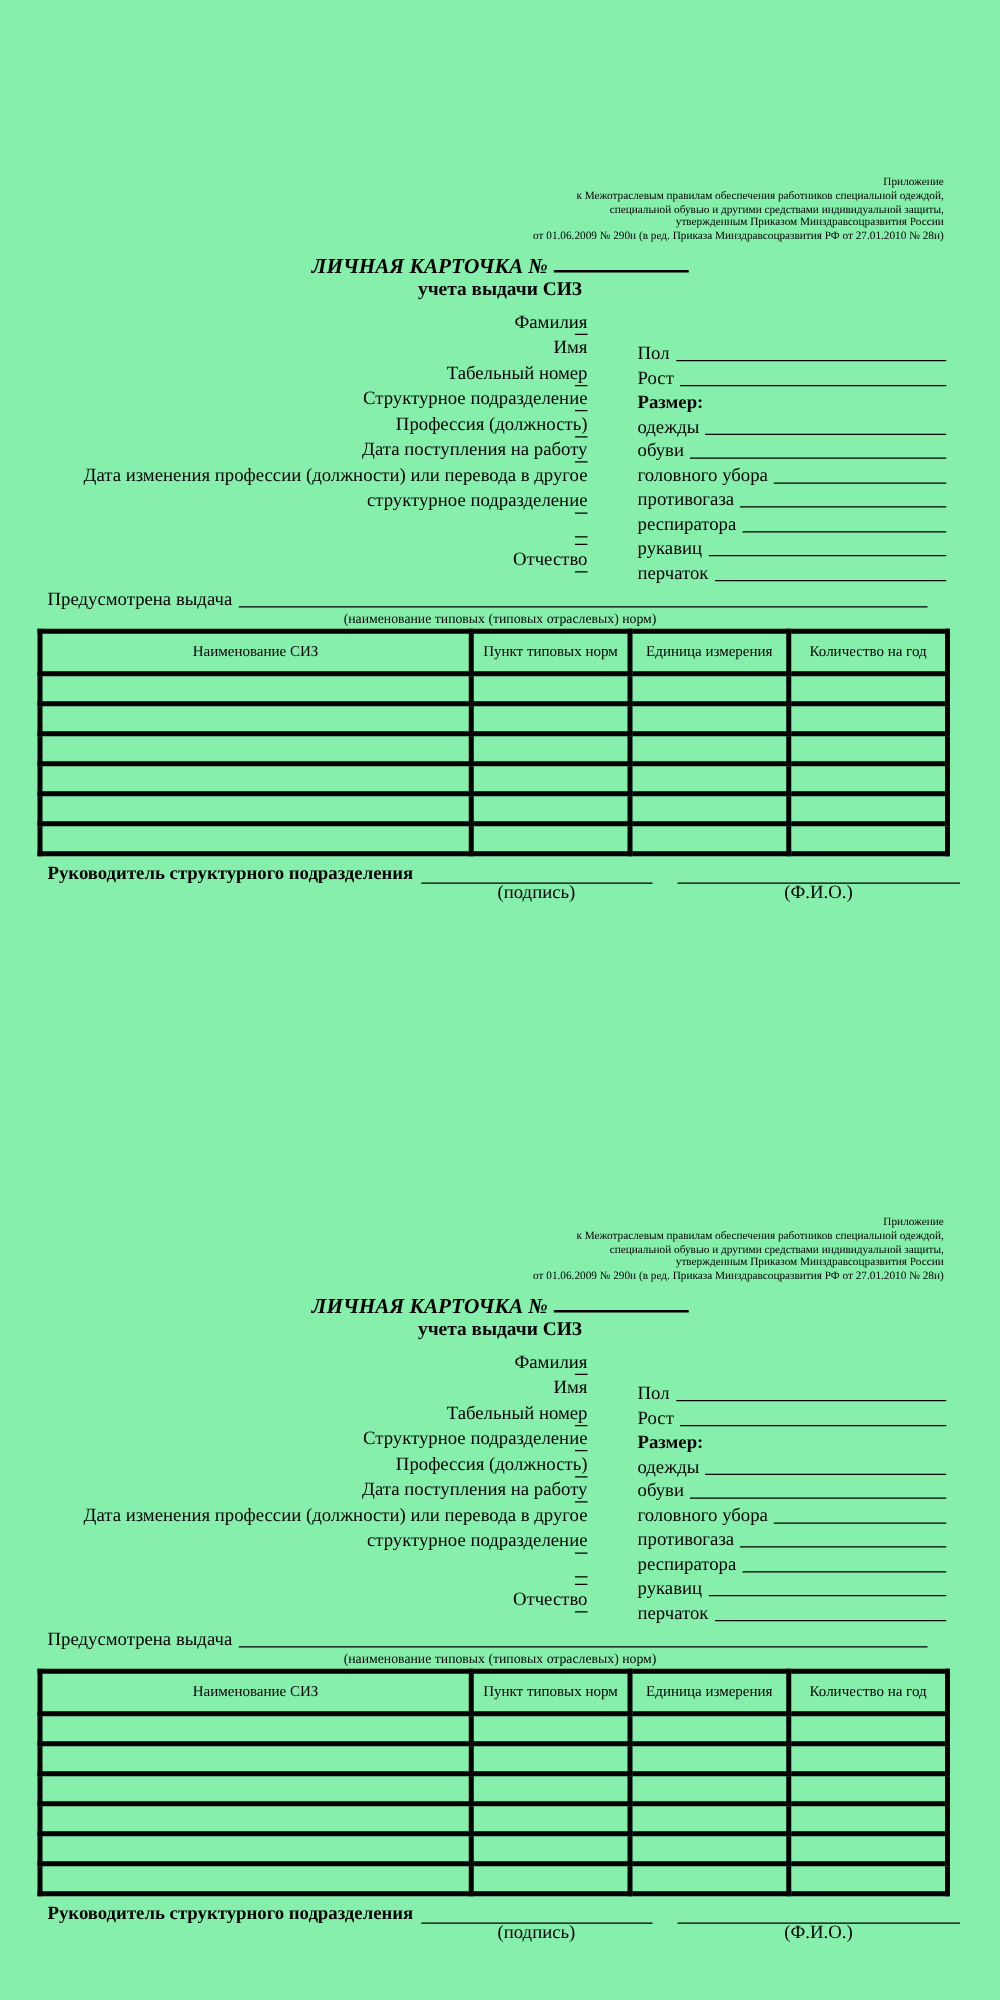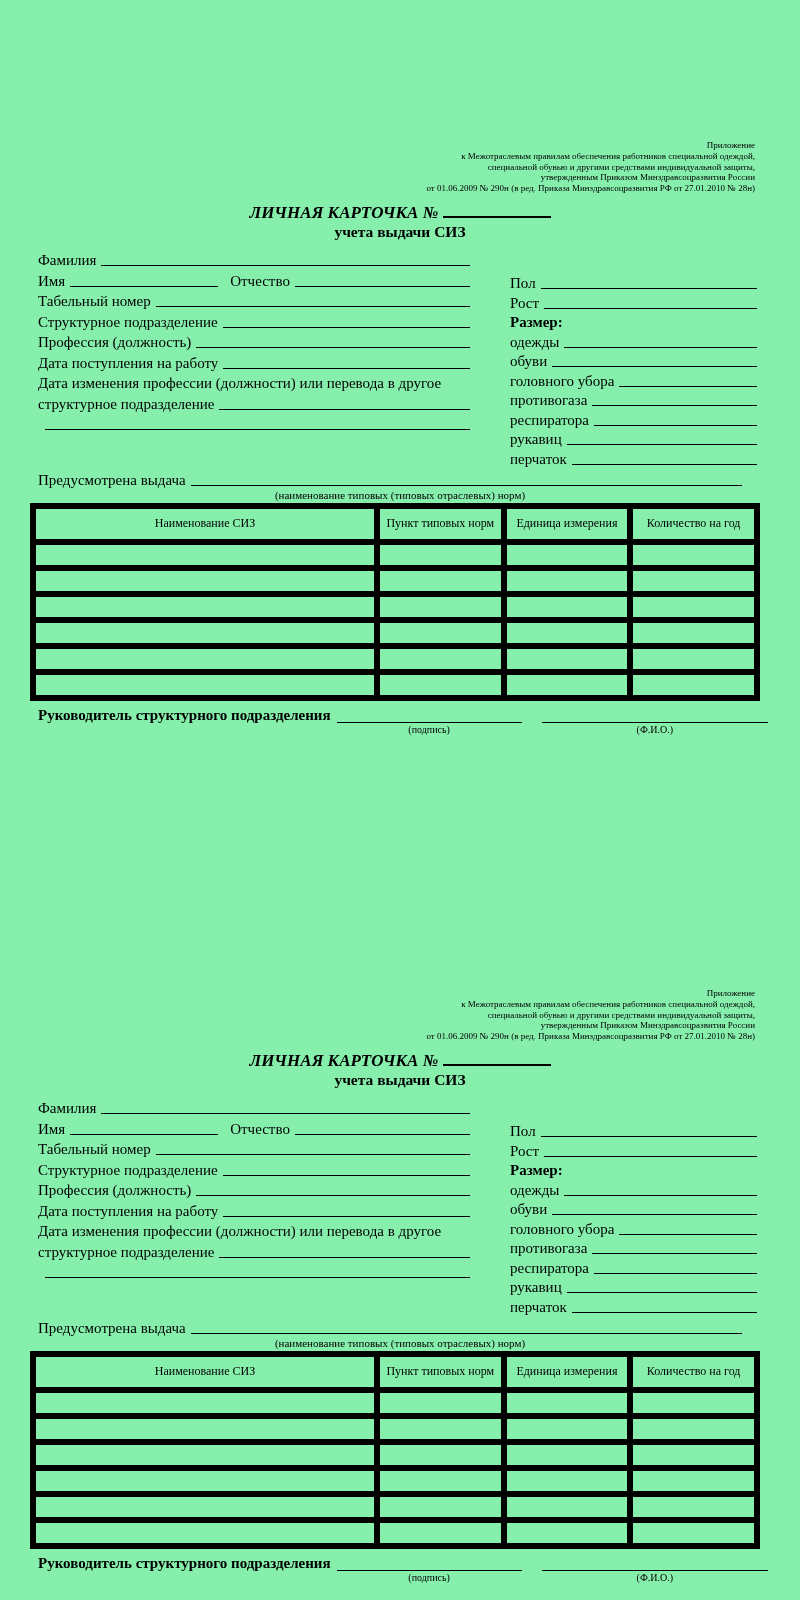--- a/index.html
+++ b/index.html
@@ -53,21 +53,21 @@
   }
 
   
   .fields {
     display: flex;
     margin: 8px 43px 0 38px;
     font-size: 15px;
   }
   .col-left  { flex: 1 1 auto; margin-right: 40px; }
   .col-right { flex: 0 0 247px; margin-top: 24px; }
-  .col-left .fline  { height: 20.5px; }
+  .col-left .fline  { height: 20.5px; flex-direction: column; }
   .col-right .fline { height: 19.5px; }
   .fline {
     display: flex;
     align-items: flex-end;
     white-space: nowrap;
   }
   .fline .lbl { line-height: 18px; }
   .fline .lbl2 { margin-left: 12px; }
   .bold { font-weight: bold; }
   .u {
@@ -96,21 +96,21 @@
   }
 
   
   table.siz-table {
     border-collapse: collapse;
     table-layout: fixed;
     width: 730px;
     margin: 1px 40px 0 30px;
   }
   table.siz-table th, table.siz-table td {
-    border: 6px solid #000000;
+    border: 4px solid #000000;
     padding: 0 4px;
   }
   table.siz-table th {
     font-weight: normal;
     font-size: 12px;
     line-height: 13px;
     text-align: center;
     vertical-align: middle;
     height: 30px;
   }
@@ -130,21 +130,21 @@
   }
   .sig-col  { flex: 0 0 185px; margin-left: 6px; margin-right: 20px; }
   .name-col { flex: 1 1 auto; }
   .sig-col .u, .name-col .u {
     border-bottom: 1px solid #000;
     height: 16px;
     margin: 0;
   }
   .cap {
     text-align: center;
-    font-size: 10px;
+    font-size: 15px;
     line-height: 14px;
     font-family: Liberation Serif, serif;
   }
 </style>
 </head>
 <body>
 
 <div class="page">
   <section class="form-slot">
   <div class="form">

